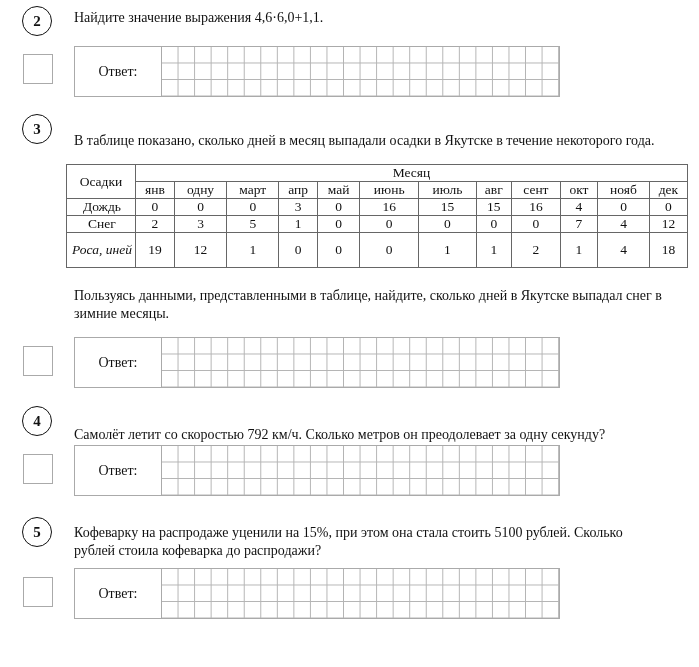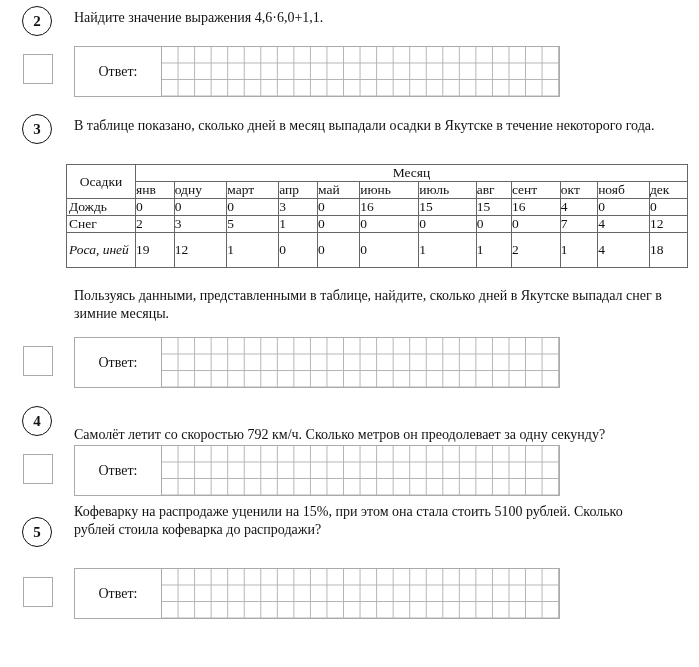--- a/index.html
+++ b/index.html
@@ -12,41 +12,41 @@
   .check { position: absolute; left: 23px; width: 30px; height: 30px; border: 1px solid #aaa; box-sizing: border-box; }
   .ansbox { position: absolute; left: 74px; width: 486px; height: 51px; border: 1px solid #aaa; box-sizing: border-box; display: flex; }
   .anslabel { width: 86px; border-right: 1px solid #aaa; display: flex; align-items: center; justify-content: center;
               font-size: 14px; flex: none; }
   .grid { flex: 1; position: relative;
           background-image:
             linear-gradient(to right, #b4b4b4 1px, transparent 1px),
             linear-gradient(to bottom, #b4b4b4 1px, transparent 1px);
           background-size: 16.55px 16.5px; background-position: -1px -1px; }
   table.precip { position: absolute; left: 66px; top: 164px; width: 622px; border-collapse: collapse; font-size: 13.5px; }
-  table.precip td { border: 1px solid #666; text-align: left; padding: 0; height: 16px; line-height: 16px; }
-  table.precip td.rowlabel { text-align: left; padding-left: 2px; }
+  table.precip td { border: 1px solid #666; text-align: center; padding: 0; height: 16px; line-height: 16px; }
+  table.precip td.rowlabel { text-align: center; padding-left: 2px; }
   table.precip td.corner { text-align: center; }
 </style>
 </head>
 <body>
 
 <div class="qnum" style="left:22px; top:6px;">
     <span>2</span>
   </div>
 <div class="qtext" style="top:9px;">Найдите значение выражения 4,6·6,0+1,1.</div>
 <div class="check" style="top:54px;"></div>
 <div class="ansbox" style="top:46px;">
   <div class="anslabel">Ответ:</div>
   <div class="grid"></div>
 </div>
 
 <div class="qnum" style="left:22px; top:114px;">
     <span>3</span>
   </div>
-<div class="qtext" style="top:117px;">В таблице показано, сколько дней в месяц выпадали осадки в Якутске в течение некоторого года.</div>
+<div class="qtext" style="top:132px;">В таблице показано, сколько дней в месяц выпадали осадки в Якутске в течение некоторого года.</div>
 
 <table class="precip">
   <tbody>
       <tr>
     <td class="corner" rowspan="2" style="width:68px;">Осадки</td>
     <td colspan="12" style="text-align:center;">Месяц</td>
   </tr>
   <tr>
     <td>янв</td>
     <td>одну</td>
@@ -122,18 +122,18 @@
 <div class="qtext" style="top:426px;">Самолёт летит со скоростью 792 км/ч. Сколько метров он преодолевает за одну секунду?</div>
 <div class="check" style="top:454px;"></div>
 <div class="ansbox" style="top:445px;">
   <div class="anslabel">Ответ:</div>
   <div class="grid"></div>
 </div>
 
 <div class="qnum" style="left:22px; top:517px;">
     <span>5</span>
   </div>
-<div class="qtext" style="top:503px;">Кофеварку на распродаже уценили на 15%, при этом она стала стоить 5100 рублей. Сколько рублей стоила кофеварка до распродажи?</div>
+<div class="qtext" style="top:524px;">Кофеварку на распродаже уценили на 15%, при этом она стала стоить 5100 рублей. Сколько рублей стоила кофеварка до распродажи?</div>
 <div class="check" style="top:577px;"></div>
 <div class="ansbox" style="top:568px;">
   <div class="anslabel">Ответ:</div>
   <div class="grid"></div>
 </div>
 
 </body></html>

